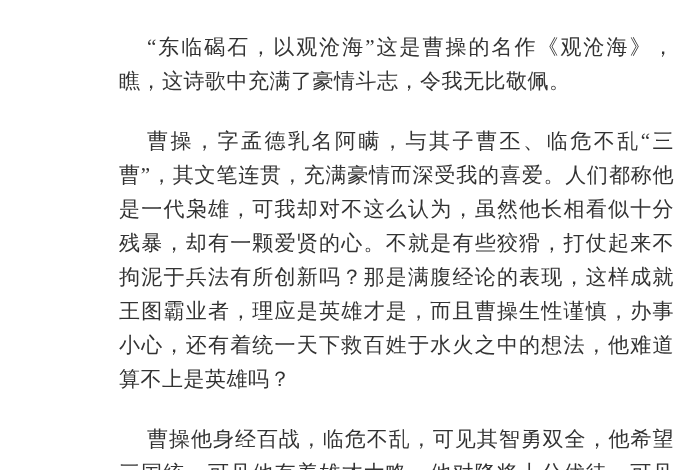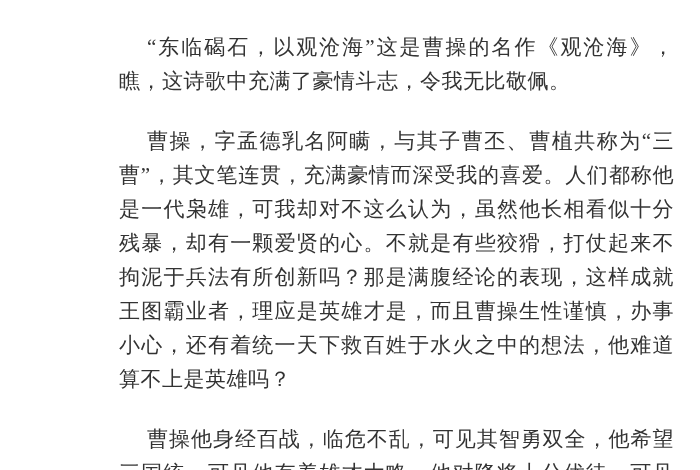--- a/index.html
+++ b/index.html
@@ -34,16 +34,16 @@
     -webkit-font-smoothing: antialiased;
   }
   .essay p:last-child { margin-bottom: 0; }
 </style>
 </head>
 <body>
 
 <div class="page">
   <div class="essay">
     <p>“东临碣石，以观沧海”这是曹操的名作《观沧海》，瞧，这诗歌中充满了豪情斗志，令我无比敬佩。</p>
-    <p>曹操，字孟德乳名阿瞒，与其子曹丕、曹植共称为“三曹”，其文笔连贯，充满豪情而深受我的喜爱。人们都称他是一代枭雄，可我却对不这么认为，虽然他长相看似十分残暴，却有一颗爱贤的心。不就是有些狡猾，打仗起来不拘泥于兵法有所创新吗？那是满腹经论的表现，这样成就王图霸业者，理应是英雄才是，而且曹操生性谨慎，办事小心，还有着统一天下救百姓于水火之中的想法，他难道算不上是英雄吗？</p>
+    <p>曹操，字孟德乳名阿瞒，与其子曹丕、临危不乱“三曹”，其文笔连贯，充满豪情而深受我的喜爱。人们都称他是一代枭雄，可我却对不这么认为，虽然他长相看似十分残暴，却有一颗爱贤的心。不就是有些狡猾，打仗起来不拘泥于兵法有所创新吗？那是满腹经论的表现，这样成就王图霸业者，理应是英雄才是，而且曹操生性谨慎，办事小心，还有着统一天下救百姓于水火之中的想法，他难道算不上是英雄吗？</p>
     <p>曹操他身经百战，临危不乱，可见其智勇双全，他希望三国统一可见他有着雄才大略，他对降将十分优待，可见他的’爱才之心。这些都让我对他刮目相看。</p>
   </div>
 </div>
 
 </body></html>

